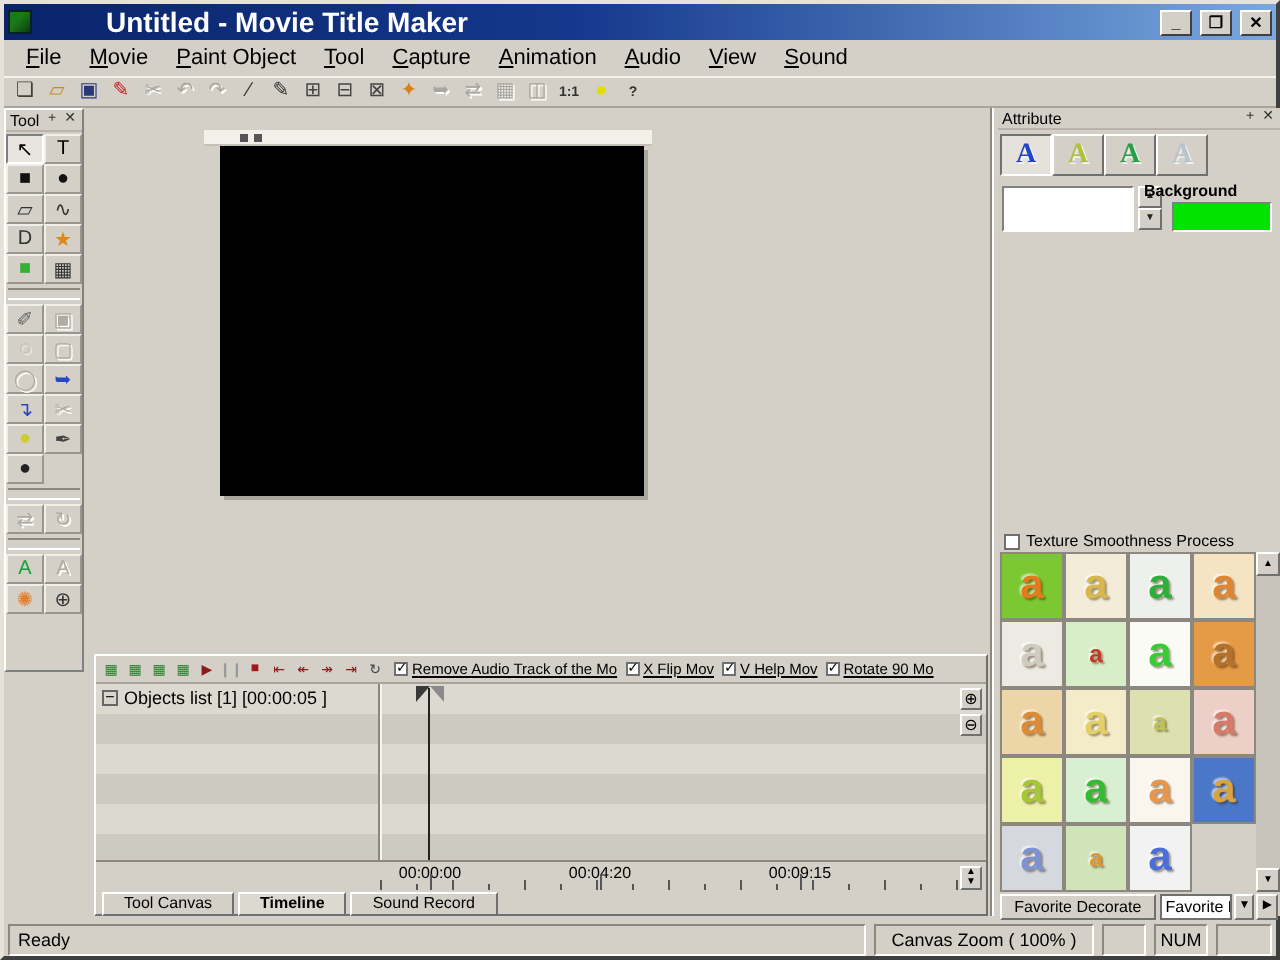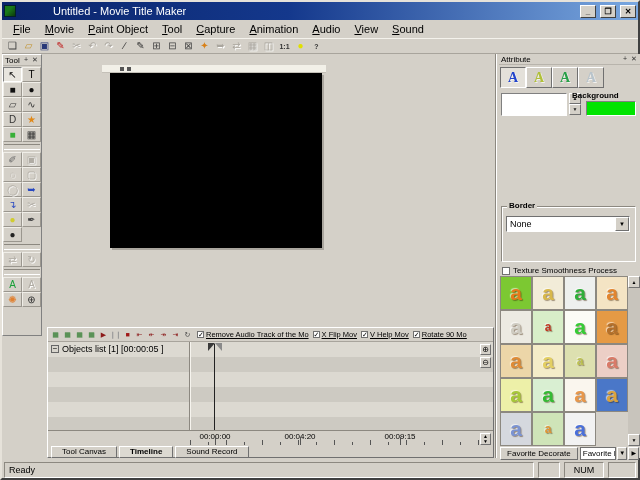--- a/index.html
+++ b/index.html
@@ -3,21 +3,21 @@
 <meta charset="utf-8">
 <style>
   html,body{margin:0;padding:0;width:640px;height:480px;overflow:hidden;
     font-family:"Liberation Sans",sans-serif;background:#d4d0c8;}
   *{box-sizing:border-box;}
   .win{position:absolute;inset:0;border:2px solid;border-color:#e6e2da #404040 #404040 #e6e2da;background:#d4d0c8;}
   
   .titlebar{height:18px;background:linear-gradient(90deg,#0a246a 0%,#14388c 45%,#7aa8e0 100%);
     display:flex;align-items:center;padding:0 2px;gap:3px;}
   .app-icon{width:12px;height:12px;background:linear-gradient(135deg,#1a7a1a 40%,#0c3a0c);border:1px solid #03202a;flex:none;}
-  .title-text{color:#fff;font-size:11px;font-weight:normal;flex:1;white-space:nowrap;overflow:hidden;padding-left:34px;}
+  .title-text{color:#fff;font-size:14px;font-weight:bold;flex:1;white-space:nowrap;overflow:hidden;padding-left:34px;}
   .winbtn{width:16px;height:13px;background:#d4d0c8;border:1px solid;border-color:#fff #404040 #404040 #fff;
     font-size:8px;line-height:11px;text-align:center;color:#000;margin-left:1px;flex:none;font-weight:bold;}
   
   .menubar{height:18px;display:flex;align-items:center;padding-left:4px;font-size:11px;color:#000;}
   .menu-item{padding:1px 7px;}
   .menu-item::first-letter{text-decoration:underline;}
   
   .toolbar{height:16px;display:flex;align-items:center;padding-left:3px;gap:1px;
     border-top:1px solid #f4f2ec;border-bottom:1px solid #a8a49c;}
   .tb-btn{width:15px;height:14px;display:flex;align-items:center;justify-content:center;
@@ -245,27 +245,20 @@
         </div>
       <div class="color-row">
         <div class="color-box"></div>
         <div class="spin">
           <div>▲</div>
           <div>▼</div>
         </div>
         <div class="bg-label">Background</div>
         <div class="bg-swatch" style="background: rgb(0, 228, 0);"></div>
       </div>
-      <div class="groupbox border-box">
-        <span class="gb-label">Border</span>
-        <div class="combo">
-          <span class="val">None</span>
-          <span class="drop">▼</span>
-        </div>
-      </div>
       <div class="smooth-row">
         <span class="chk" id="smoothchk"></span>
         <span class="txt">Texture Smoothness Process</span>
       </div>
       <div class="thumbs" id="thumbs">
           <div class="thumb" style="background: rgb(124, 200, 50); color: rgb(230, 121, 26); font-size: 21px;">a</div>
           <div class="thumb" style="background: rgb(242, 236, 216); color: rgb(216, 184, 74); font-size: 21px;">a</div>
           <div class="thumb" style="background: rgb(238, 240, 238); color: rgb(47, 174, 58); font-size: 21px;">a</div>
           <div class="thumb" style="background: rgb(244, 228, 196); color: rgb(226, 133, 47); font-size: 21px;">a</div>
           <div class="thumb" style="background: rgb(236, 234, 226); color: rgb(207, 204, 194); font-size: 21px;">a</div>
@@ -378,18 +371,19 @@
           <div class="tl-tab">Tool Canvas</div>
           <div class="tl-tab active">Timeline</div>
           <div class="tl-tab">Sound Record</div>
         </div>
     </div>
 
   </div>
 
   <div class="statusbar">
     <div class="sb-panel sb-ready">Ready</div>
+    <div class="sb-panel sb-c" style="width:110px">Canvas Zoom ( 100% )</div>
     <div class="sb-panel" style="width:22px"></div>
-    <div class="sb-panel sb-c" style="width:40px">NUM</div>
+    <div class="sb-panel sb-c" style="width:27px">NUM</div>
     <div class="sb-panel" style="width:28px"></div>
   </div>
 
 </div>
 
 </body></html>

